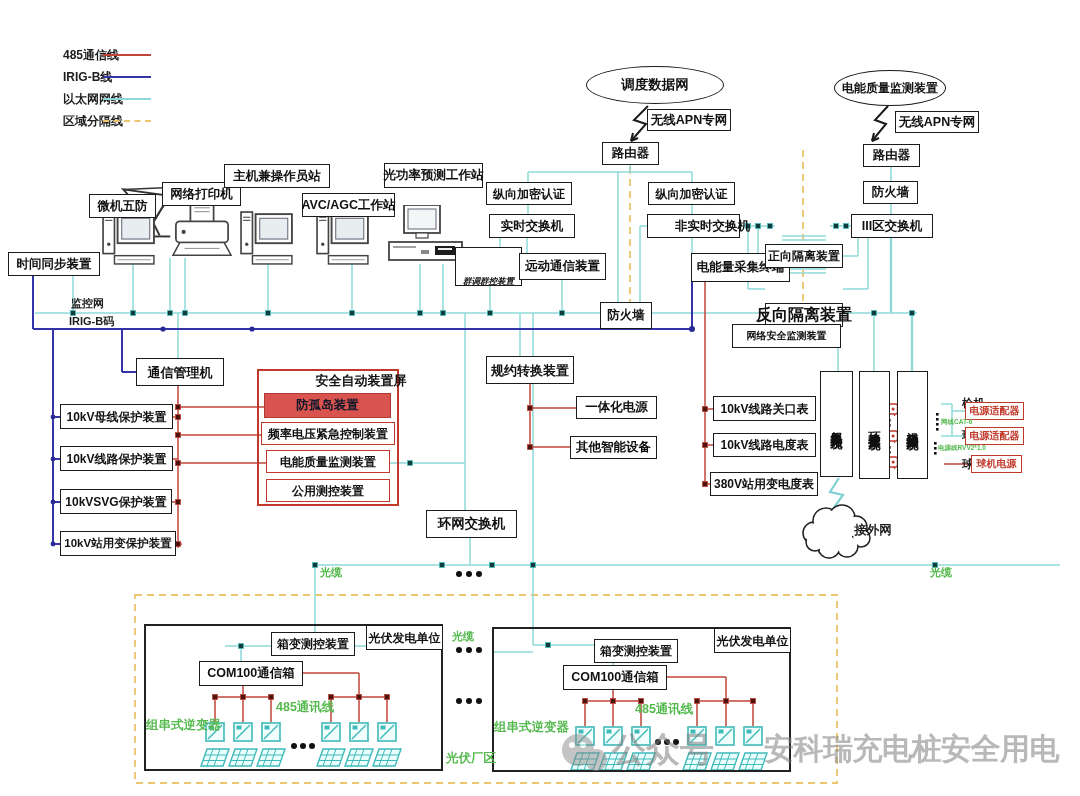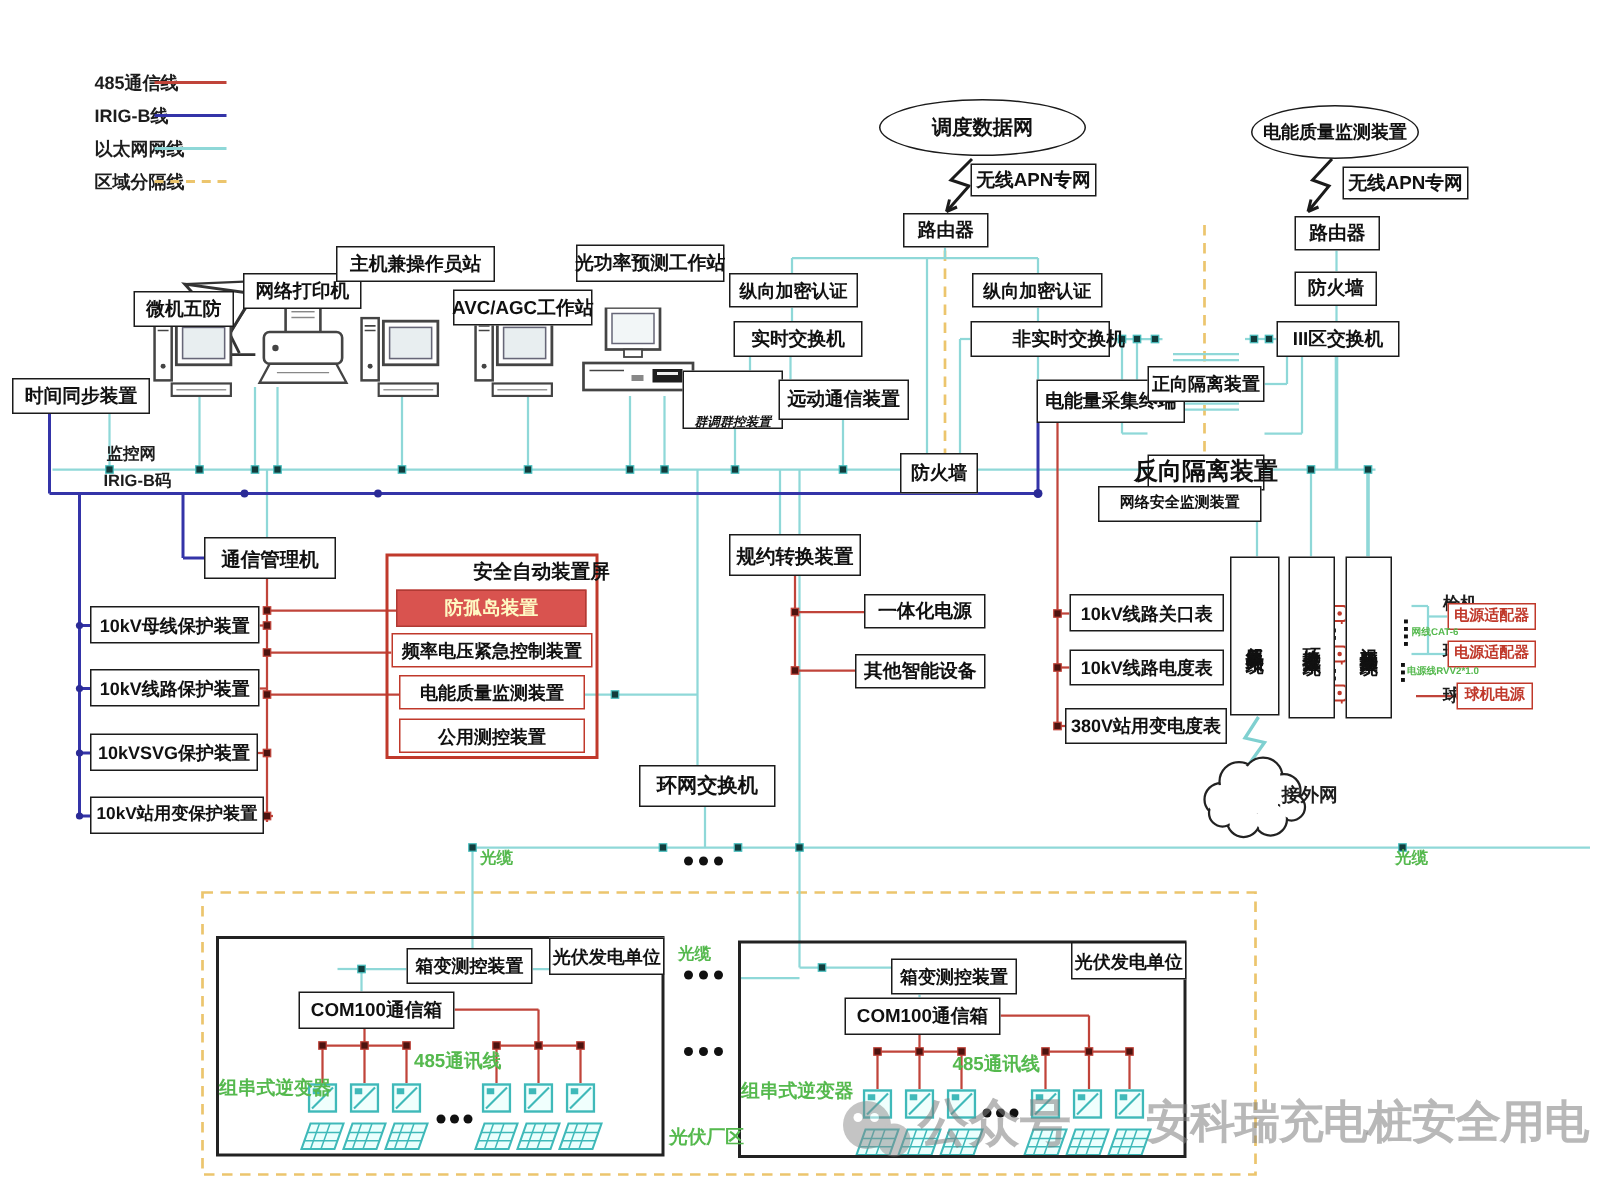--- a/index.html
+++ b/index.html
@@ -6,21 +6,21 @@
   #stage{position:relative;width:1080px;height:796px;background:#ffffff;overflow:hidden;
          font-family:"Liberation Sans","DejaVu Sans",sans-serif;}
   svg.layer{position:absolute;left:0;top:0;}
   .b{position:absolute;box-sizing:border-box;background:#fff;border:1.6px solid #1b1b1b;
      display:flex;align-items:center;justify-content:center;font-size:12.5px;font-weight:600;
      color:#111;white-space:nowrap;line-height:1;}
   .ell{border-radius:50%;}
   .frame{position:absolute;box-sizing:border-box;border:2px solid #222;background:transparent;}
   .redpanel{position:absolute;box-sizing:border-box;border:2px solid #c0392b;background:transparent;}
   .redline{border:1.4px solid #c0392b;color:#c0392b;font-weight:600;}
-  .fillred{background:#d9534f;border:1.6px solid #b03a34;color:#fef9c3;}
+  .fillred{background:#d9534f;border:1.6px solid #b03a34;color:#0f172a;}
   .vtext{writing-mode:vertical-rl;text-orientation:upright;letter-spacing:1px;font-size:12px;
          padding:2px 0;}
   .gtxt{position:absolute;color:#55b94e;font-weight:600;white-space:nowrap;line-height:1;}
   .stxt{position:absolute;color:#1d1d1d;font-weight:700;white-space:nowrap;line-height:1;margin-left:33px;}
   .legend-line{position:absolute;height:0;border-top:2.4px solid #c0443a;}
   .wm{position:absolute;color:rgba(125,125,125,0.55);font-weight:600;white-space:nowrap;
       line-height:1;z-index:50;}
   .wmlogo{position:absolute;z-index:50;opacity:0.5;}
 </style>
 </head>

